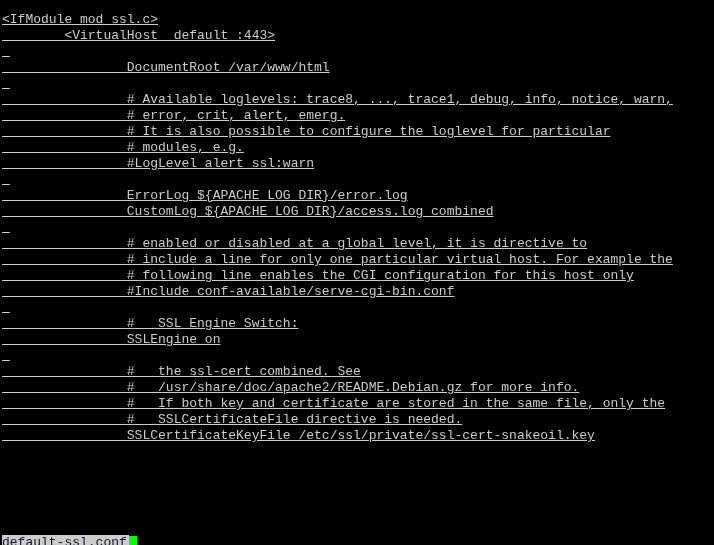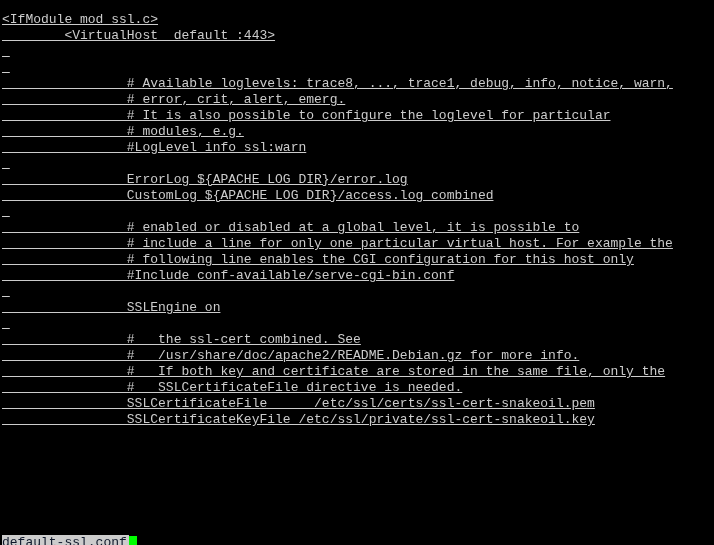--- a/index.html
+++ b/index.html
@@ -44,40 +44,41 @@
   }
 </style>
 </head>
 <body>
 
 <div class="terminal">
   <div id="content">
       <div class="line">&lt;IfModule mod_ssl.c&gt;</div>
       <div class="line">        &lt;VirtualHost _default_:443&gt;</div>
       <div class="line"> </div>
+      <div class="line">                DocumentRoot /var/www/html</div>
       <div class="line"> </div>
       <div class="line">                # Available loglevels: trace8, ..., trace1, debug, info, notice, warn,</div>
       <div class="line">                # error, crit, alert, emerg.</div>
       <div class="line">                # It is also possible to configure the loglevel for particular</div>
       <div class="line">                # modules, e.g.</div>
-      <div class="line">                #LogLevel info ssl:warn</div>
+      <div class="line">                #LogLevel alert ssl:warn</div>
       <div class="line"> </div>
       <div class="line">                ErrorLog ${APACHE_LOG_DIR}/error.log</div>
       <div class="line">                CustomLog ${APACHE_LOG_DIR}/access.log combined</div>
       <div class="line"> </div>
-      <div class="line">                # enabled or disabled at a global level, it is possible to</div>
+      <div class="line">                # enabled or disabled at a global level, it is directive to</div>
       <div class="line">                # include a line for only one particular virtual host. For example the</div>
       <div class="line">                # following line enables the CGI configuration for this host only</div>
       <div class="line">                #Include conf-available/serve-cgi-bin.conf</div>
       <div class="line"> </div>
+      <div class="line">                #   SSL Engine Switch:</div>
       <div class="line">                SSLEngine on</div>
       <div class="line"> </div>
       <div class="line">                #   the ssl-cert combined. See</div>
       <div class="line">                #   /usr/share/doc/apache2/README.Debian.gz for more info.</div>
       <div class="line">                #   If both key and certificate are stored in the same file, only the</div>
       <div class="line">                #   SSLCertificateFile directive is needed.</div>
-      <div class="line">                SSLCertificateFile      /etc/ssl/certs/ssl-cert-snakeoil.pem</div>
       <div class="line">                SSLCertificateKeyFile /etc/ssl/private/ssl-cert-snakeoil.key</div>
     </div>
   <div class="status-bar">
     <span class="status-label">default-ssl.conf</span><span class="cursor"></span>
   </div>
 </div>
 
 </body></html>

